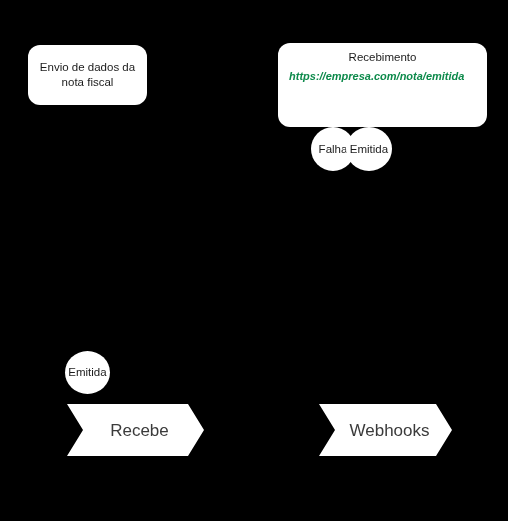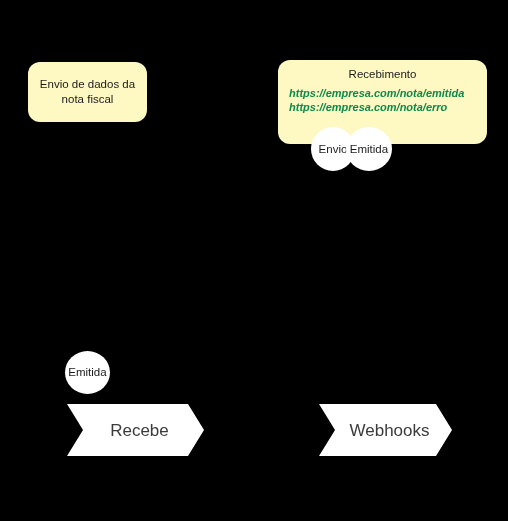--- a/index.html
+++ b/index.html
@@ -19,24 +19,23 @@
     position: absolute;
     left: 0; top: 0;
     width: 508px;
     height: 521px;
     background: #000000;
   }
 
   
   .rbox {
     position: absolute;
-    background: #fef9c3;
+    background: #ffffff;
     border-radius: 12px;
     box-sizing: border-box;
-    margin-top: 17px;
   }
   .rbox-send {
     left: 28px;
     top: 45px;
     width: 119px;
     height: 60px;
     display: flex;
     align-items: center;
     justify-content: center;
   }
@@ -126,26 +125,25 @@
 <div class="canvas">
 
   <div class="rbox rbox-send">
     <div class="label">Envio de dados da nota fiscal</div>
   </div>
 
   <div class="rbox rbox-recv">
     <div class="title">Recebimento</div>
     <div class="urls">
       <div class="url">https://empresa.com/nota/emitida</div>
-      <div class="url">https://empresa.com/nota/erro</div>
     </div>
   </div>
 
   <div class="circle c-erro">
-    <span class="clabel">Envio</span>
+    <span class="clabel">Falha</span>
   </div>
   <div class="circle c-emitida">
     <span class="clabel">Emitida</span>
   </div>
 
   <div class="circle c-emitir">
     <span class="clabel">Emitida</span>
   </div>
 
   <div class="chev chev-1">

